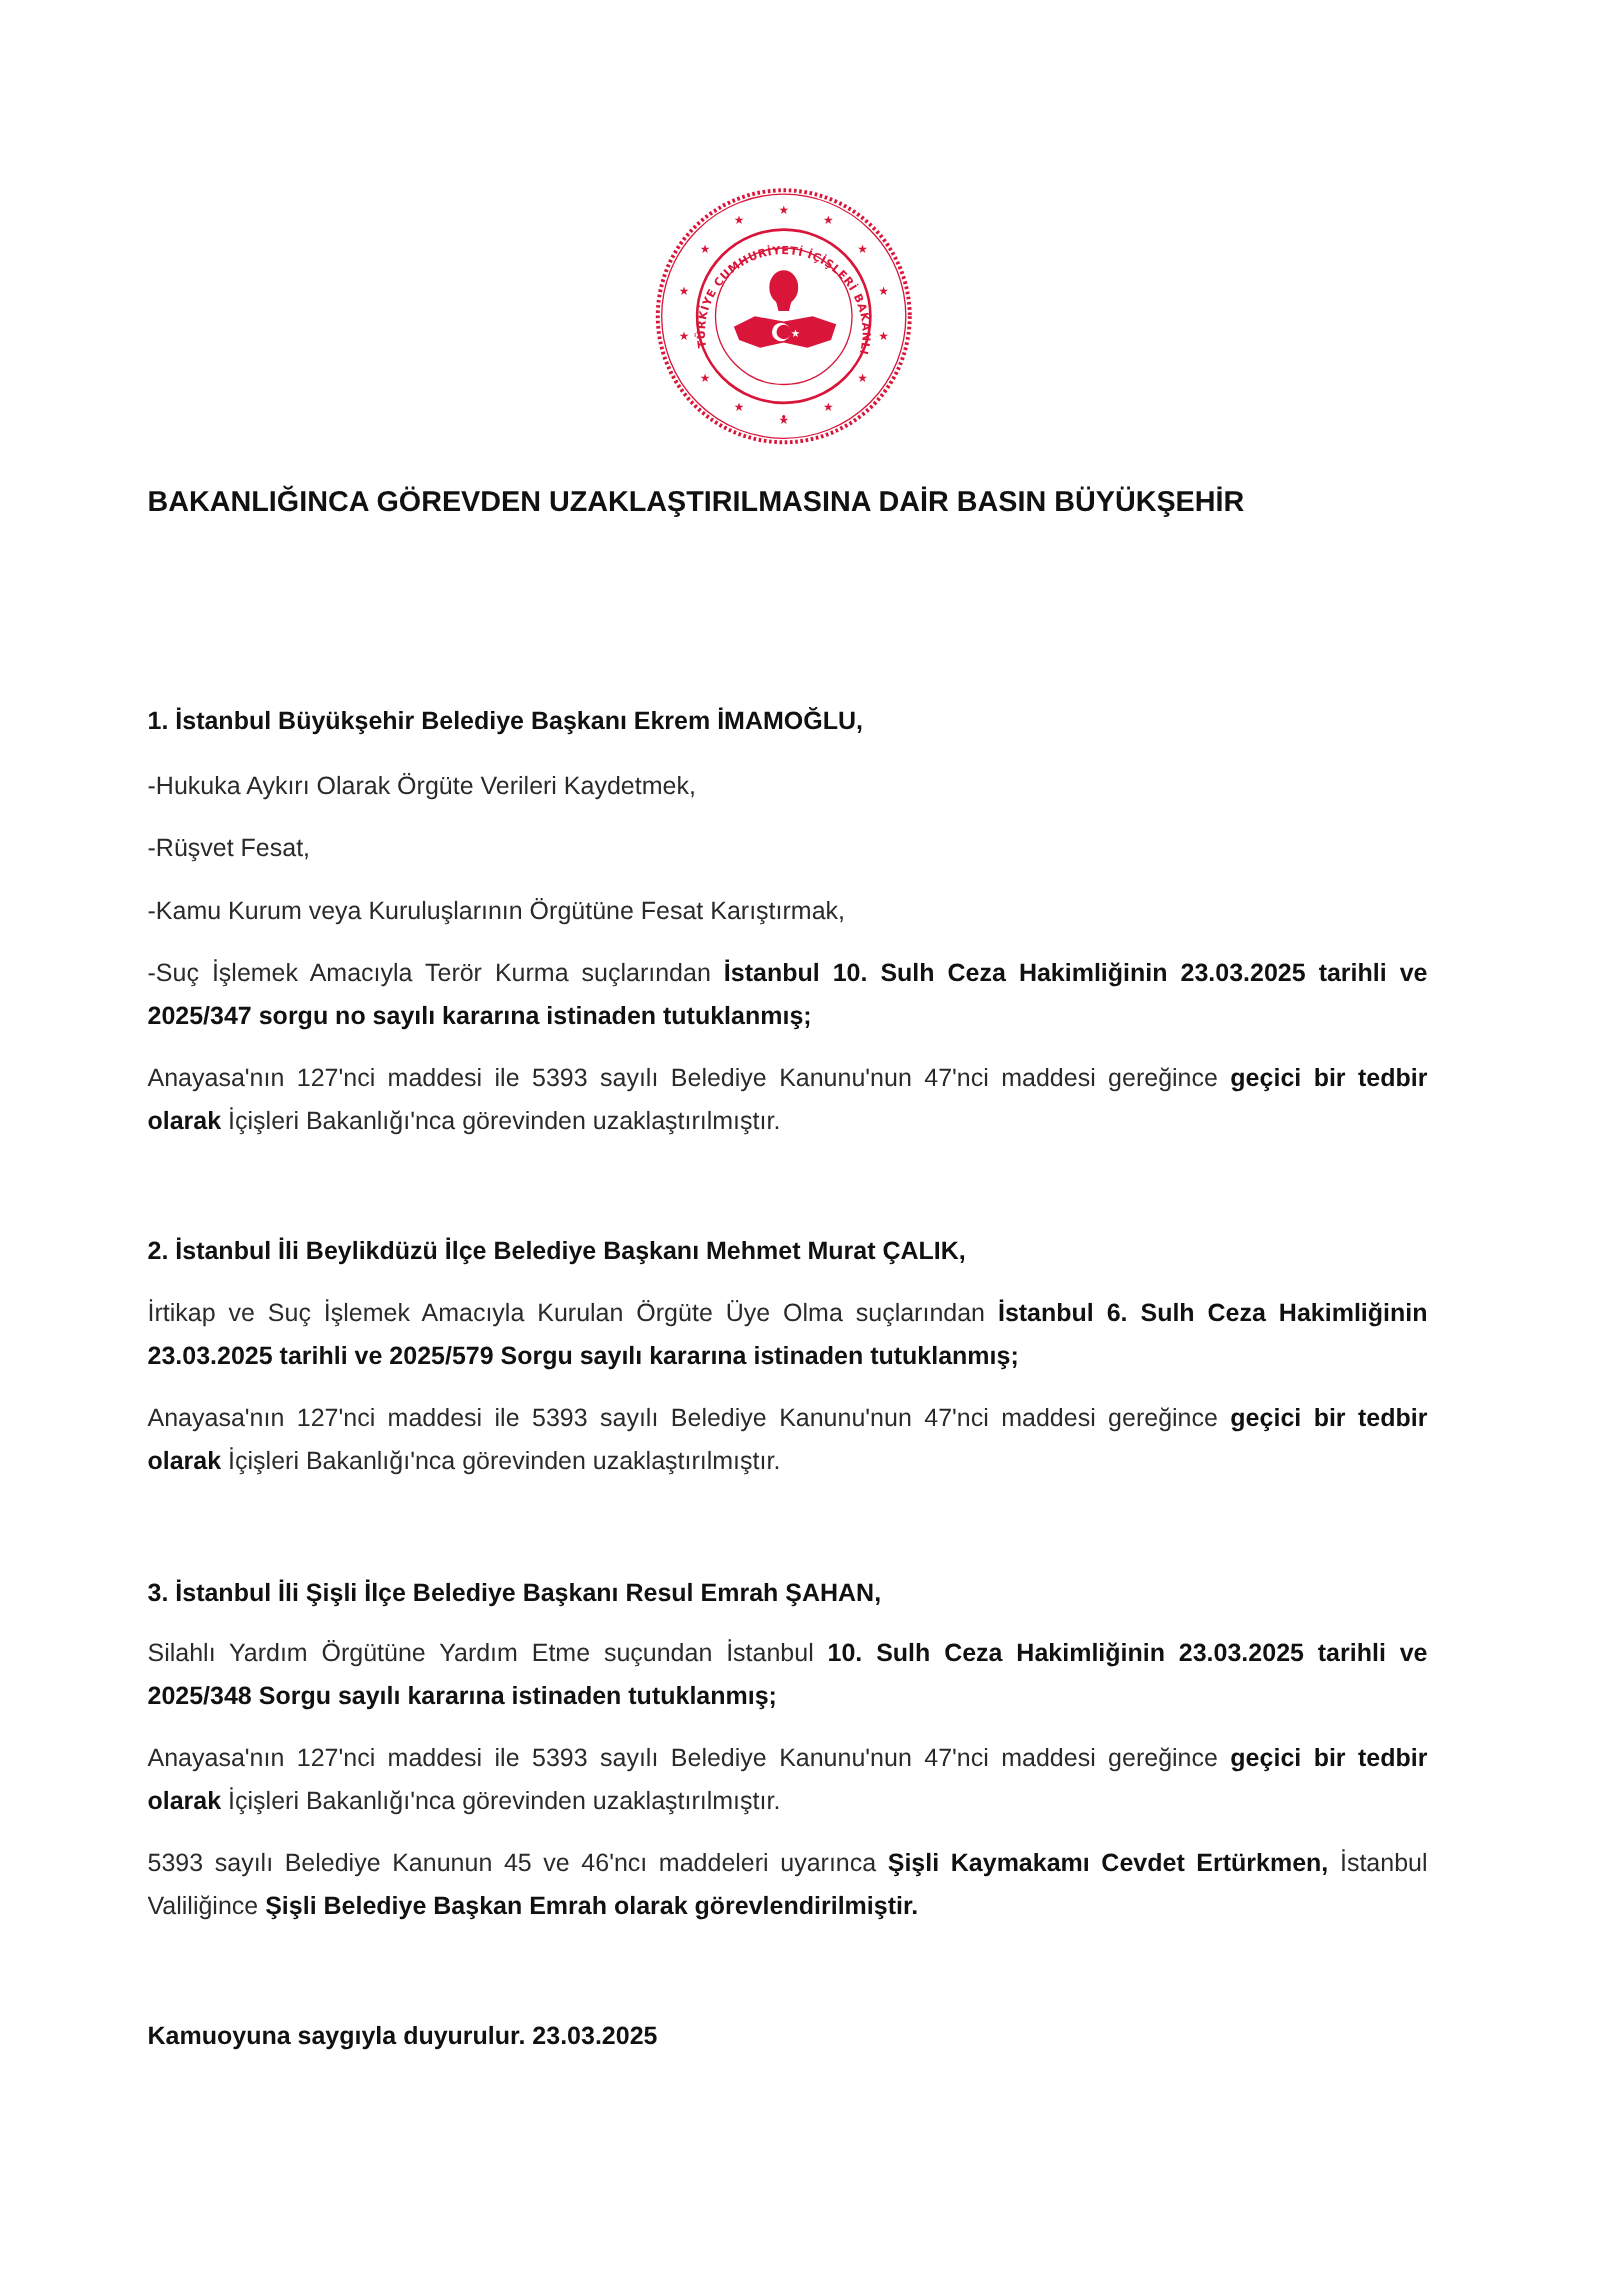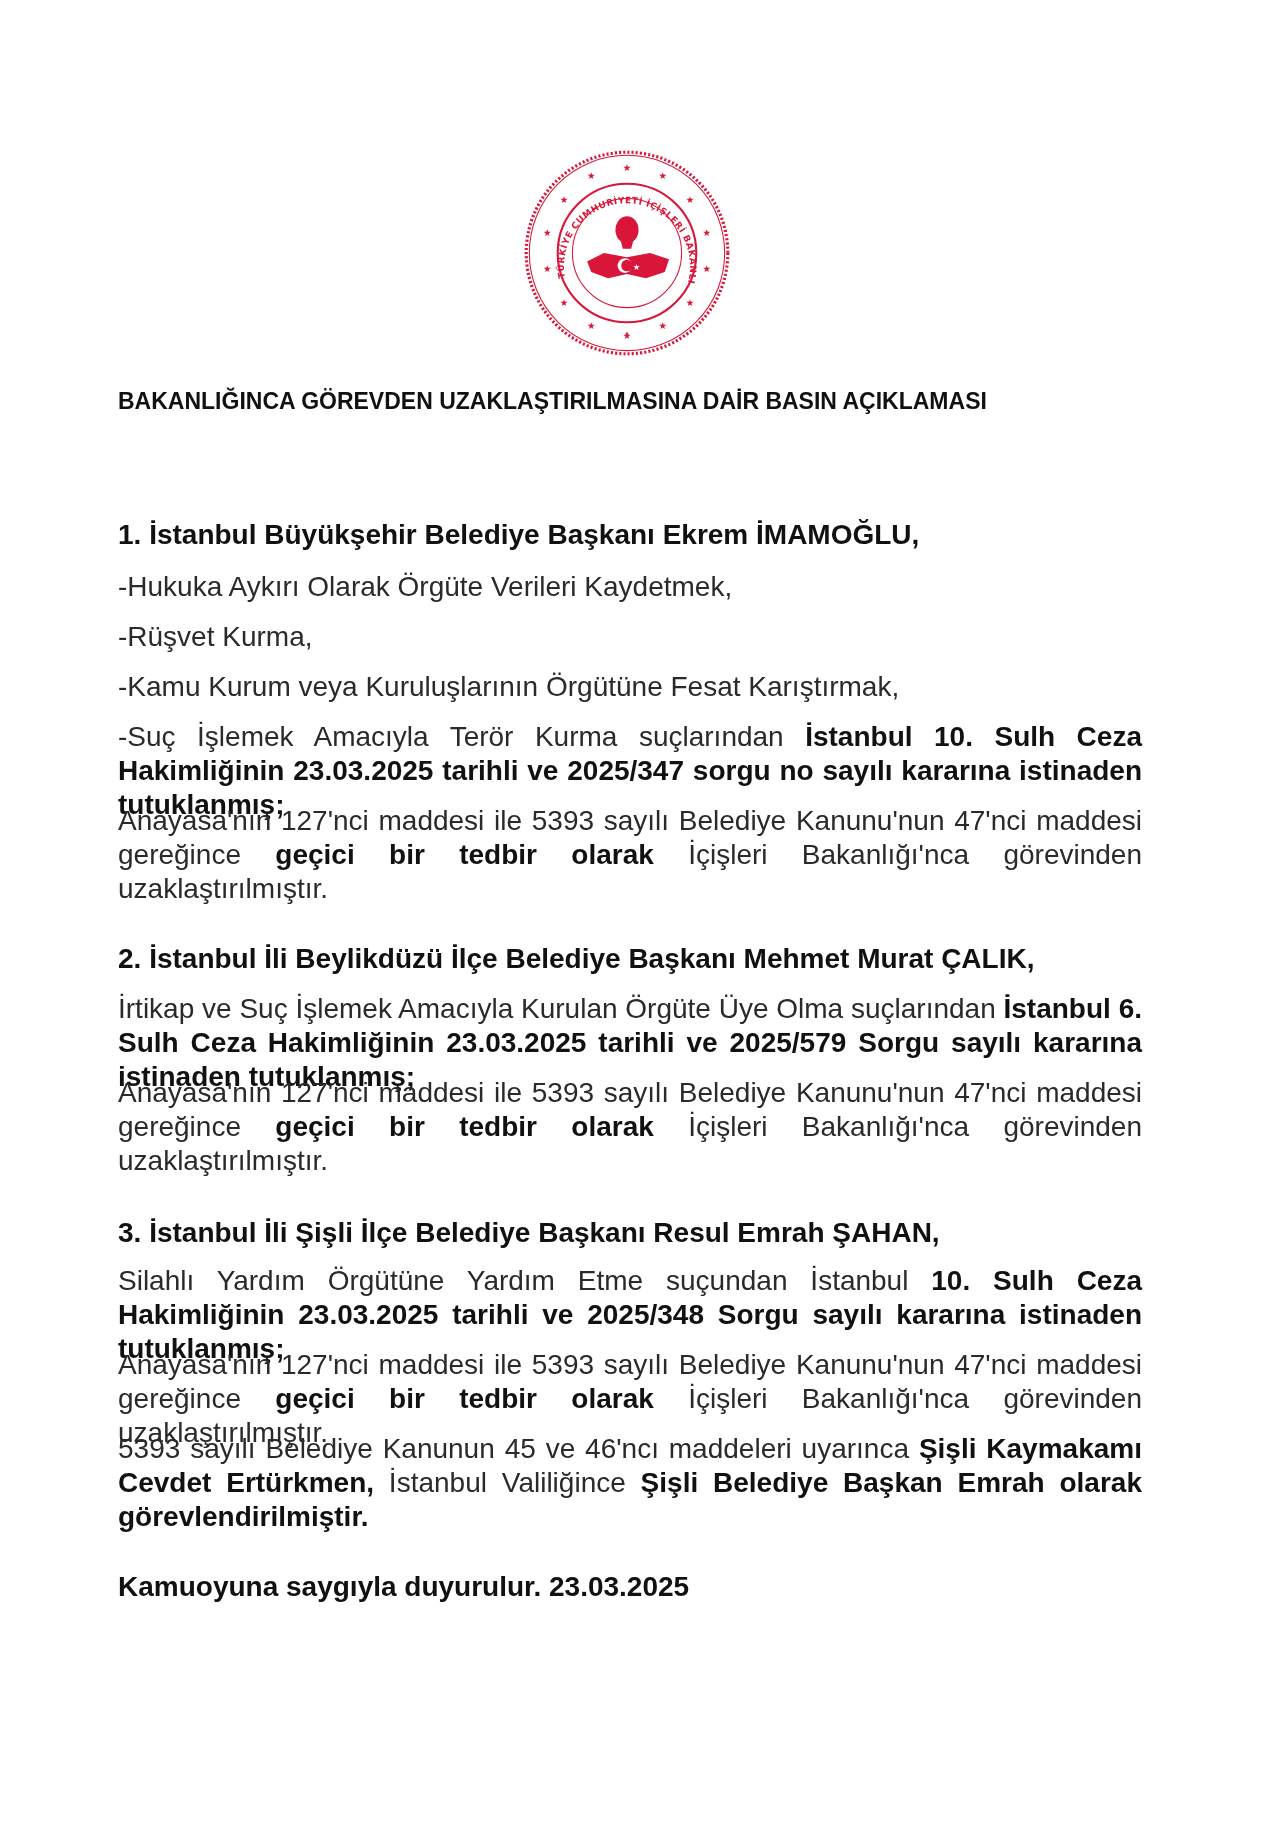--- a/index.html
+++ b/index.html
@@ -1,21 +1,21 @@
 <!DOCTYPE html>
 <html><head>
 <meta charset="utf-8">
 <style>
   html, body { margin: 0; padding: 0; background: #ffffff; }
   body { width: 1280px; height: 1830px; position: relative; overflow: hidden;
          font-family: "Liberation Sans", sans-serif; color: #1a1a1a; }
   .seal { position: absolute; left: 522px; top: 148px; width: 210px; height: 210px; }
   .title { position: absolute; left: 118px; top: 384px; width: 1040px;
            font-weight: bold; font-size: 23px; line-height: 34px; color: #111; }
-  .block { position: absolute; left: 118px; width: 1024px; font-size: 28px; line-height: 34px; color: #2a2a2a; }
+  .block { position: absolute; left: 118px; width: 1024px; font-size: 20px; line-height: 34px; color: #2a2a2a; margin-top: 42px; }
   .block p { margin: 0; text-align: justify; }
   .block b { color: #111; }
   .heading { font-weight: bold; color: #111; }
   .seal svg { width: 100%; height: 100%; }
 </style>
 </head>
 <body>
 
 <div class="seal">
   <svg viewBox="0 0 200 200">
@@ -49,31 +49,31 @@
     <ellipse cx="100" cy="78" rx="11" ry="13" fill="#d9163a"></ellipse>
     <path d="M94 88 L106 88 L104 96 L96 96 Z" fill="#d9163a"></path>
     <path d="M62 108 L78 100 L100 104 L122 100 L140 106 L136 118 L118 124 L100 120 L82 124 L66 118 Z" fill="#d9163a"></path>
     <circle cx="98" cy="112" r="7" fill="#ffffff"></circle>
     <circle cx="100" cy="112" r="5.5" fill="#d9163a"></circle>
     <text x="109" y="116" font-size="8" fill="#ffffff" text-anchor="middle">★</text>
   </svg>
 </div>
 
 <div class="title">
-  <div>BAKANLIĞINCA GÖREVDEN UZAKLAŞTIRILMASINA DAİR BASIN AÇIKLAMASI</div>
+  <div>BAKANLIĞINCA GÖREVDEN UZAKLAŞTIRILMASINA DAİR BASIN BÜYÜKŞEHİR</div>
 </div>
 
 <div class="block" style="top:518px;">
   <p class="heading">1. İstanbul Büyükşehir Belediye Başkanı Ekrem İMAMOĞLU,</p>
 </div>
 <div class="block" style="top:570px;">
   <p>-Hukuka Aykırı Olarak Örgüte Verileri Kaydetmek,</p>
 </div>
 <div class="block" style="top:620px;">
-  <p>-Rüşvet Kurma,</p>
+  <p>-Rüşvet Fesat,</p>
 </div>
 <div class="block" style="top:670px;">
   <p>-Kamu Kurum veya Kuruluşlarının Örgütüne Fesat Karıştırmak,</p>
 </div>
 <div class="block" style="top:720px;">
   <p><span>-Suç İşlemek Amacıyla Terör Kurma suçlarından </span><b>İstanbul 10. Sulh Ceza Hakimliğinin 23.03.2025 tarihli ve 2025/347 sorgu no sayılı kararına istinaden tutuklanmış;</b></p>
 </div>
 <div class="block" style="top:804px;">
   <p><span>Anayasa'nın 127'nci maddesi ile 5393 sayılı Belediye Kanunu'nun 47'nci maddesi gereğince </span><b>geçici bir tedbir olarak</b><span> İçişleri Bakanlığı'nca görevinden uzaklaştırılmıştır.</span></p>
 </div>

